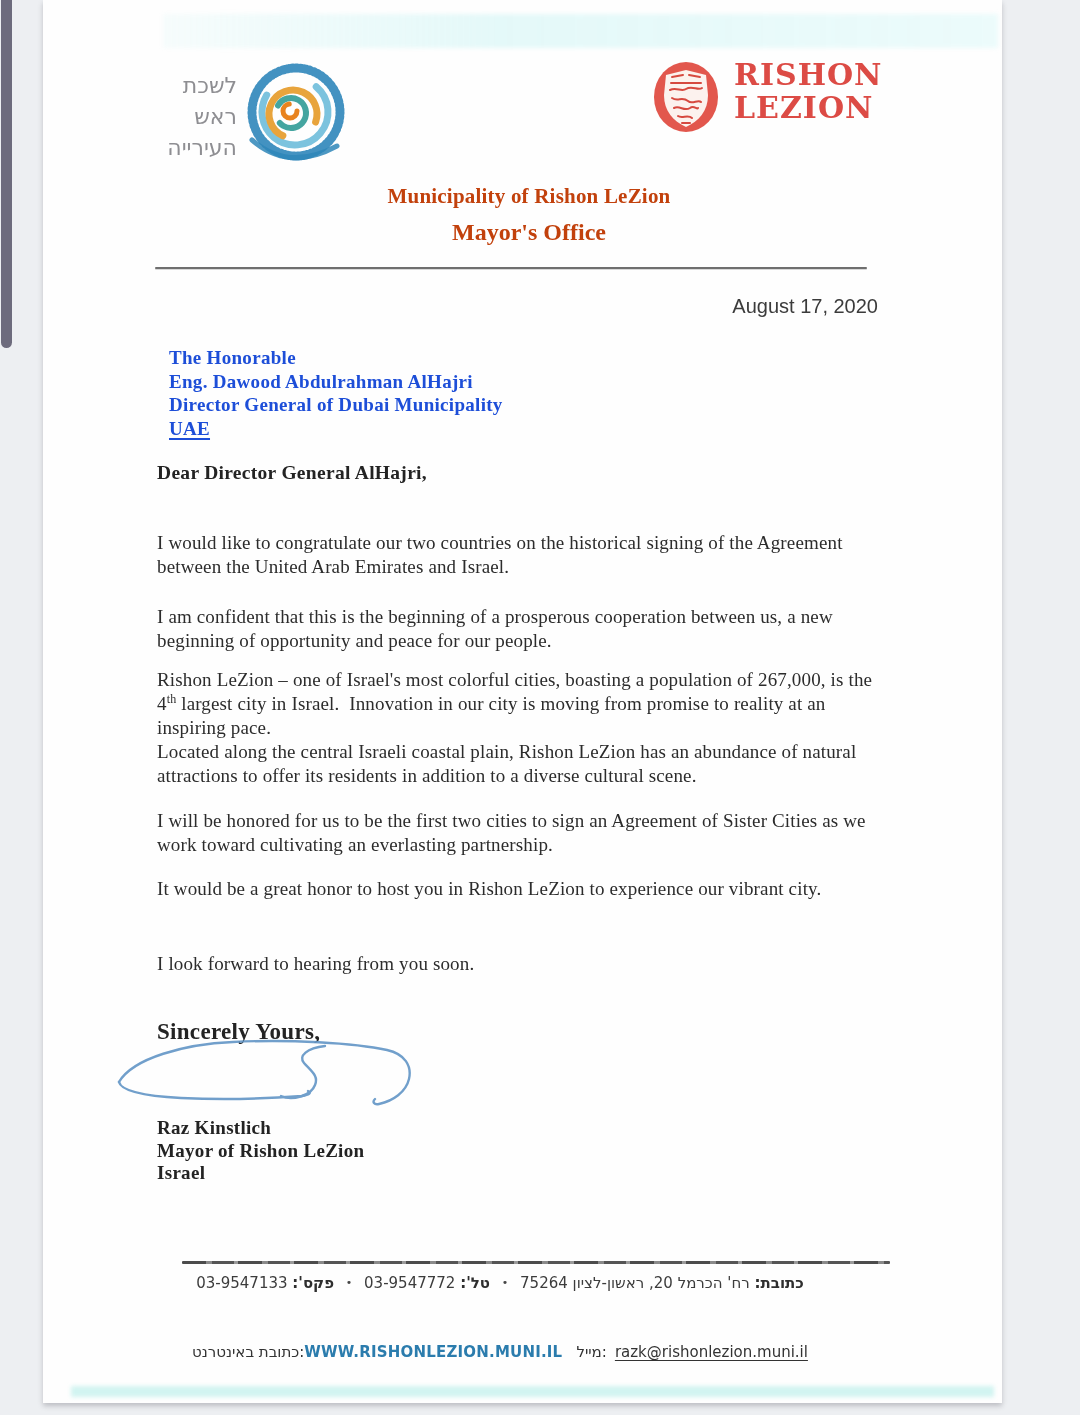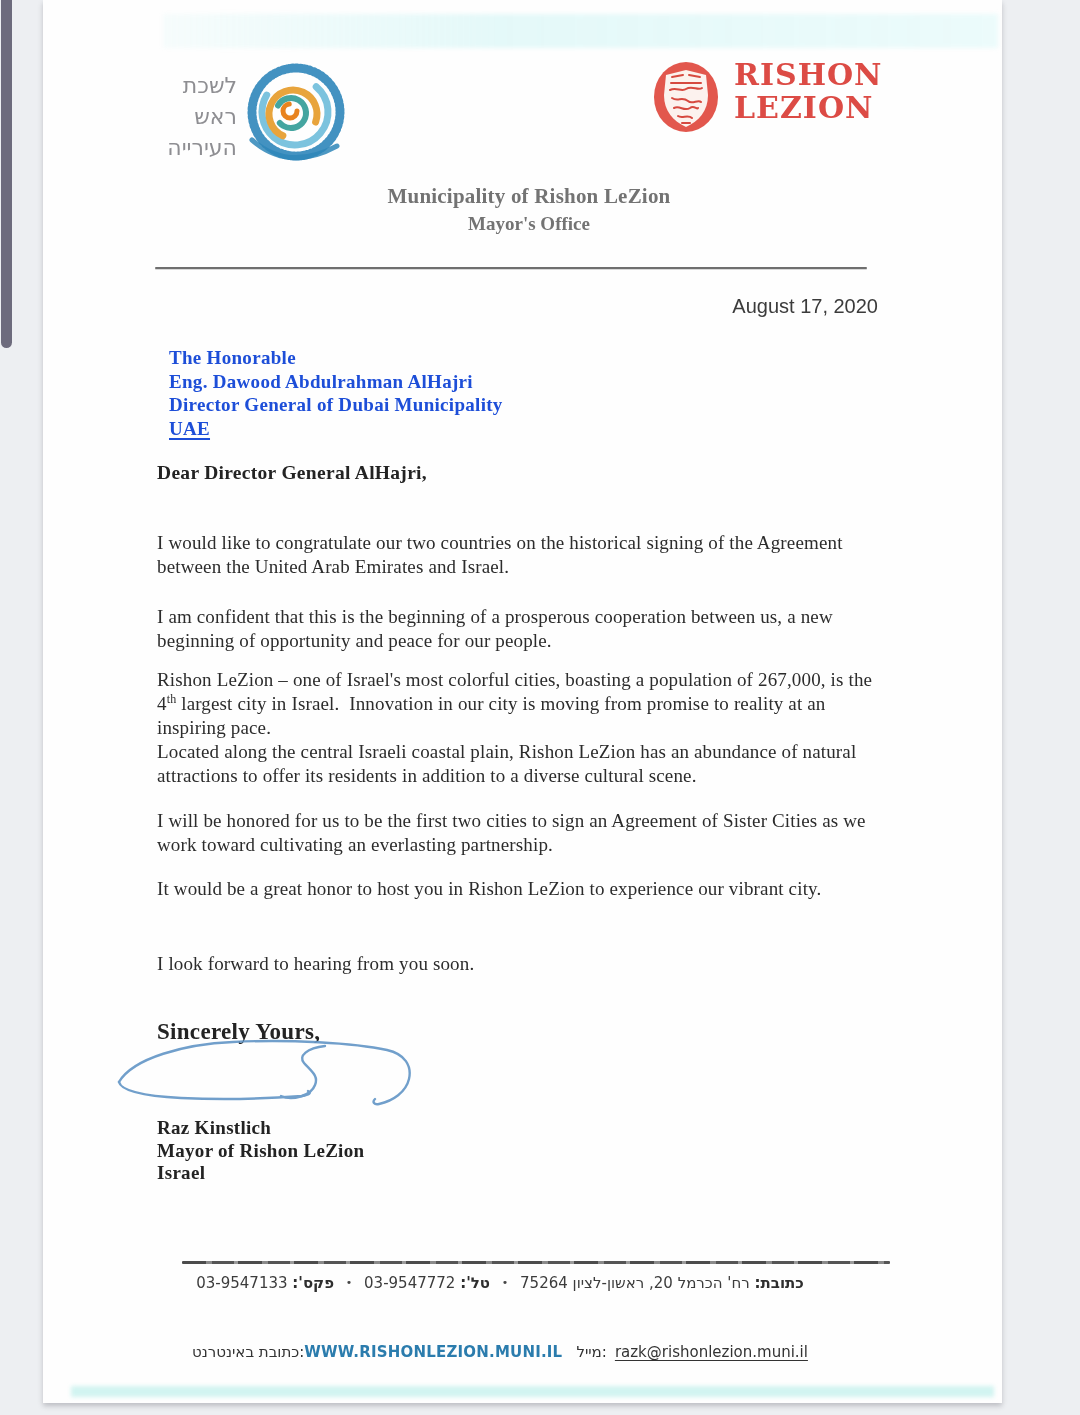--- a/index.html
+++ b/index.html
@@ -40,24 +40,24 @@
   }
   .swirl-svg{position:absolute;left:194px;top:60px;}
   .emblem-svg{position:absolute;left:609px;top:60px;}
   .brand-text{
     position:absolute;left:691px;top:58px;
     font-family:"DejaVu Serif",serif;font-weight:bold;
     font-size:30px;line-height:33px;letter-spacing:1px;color:#dc4b45;
   }
   .org-titles{
     position:absolute;left:0;top:184px;width:972px;text-align:center;
-    color:#737373;
+    color:#c2410c;
   }
   .org-name{font-weight:bold;font-size:21px;letter-spacing:.2px;}
-  .org-office{font-weight:bold;font-size:19px;margin-top:4px;}
+  .org-office{font-weight:bold;font-size:24px;margin-top:10px;}
   .header-divider{
     position:absolute;left:112px;top:267px;width:712px;height:2px;
     background:#6f6f6f;border-radius:2px;box-shadow:0 1px 0 rgba(0,0,0,.15);
   }
   
   .date{
     position:absolute;top:295px;right:124px;
     font-family:"Liberation Sans","DejaVu Sans",sans-serif;
     font-size:20px;color:#3b3b3b;
   }

